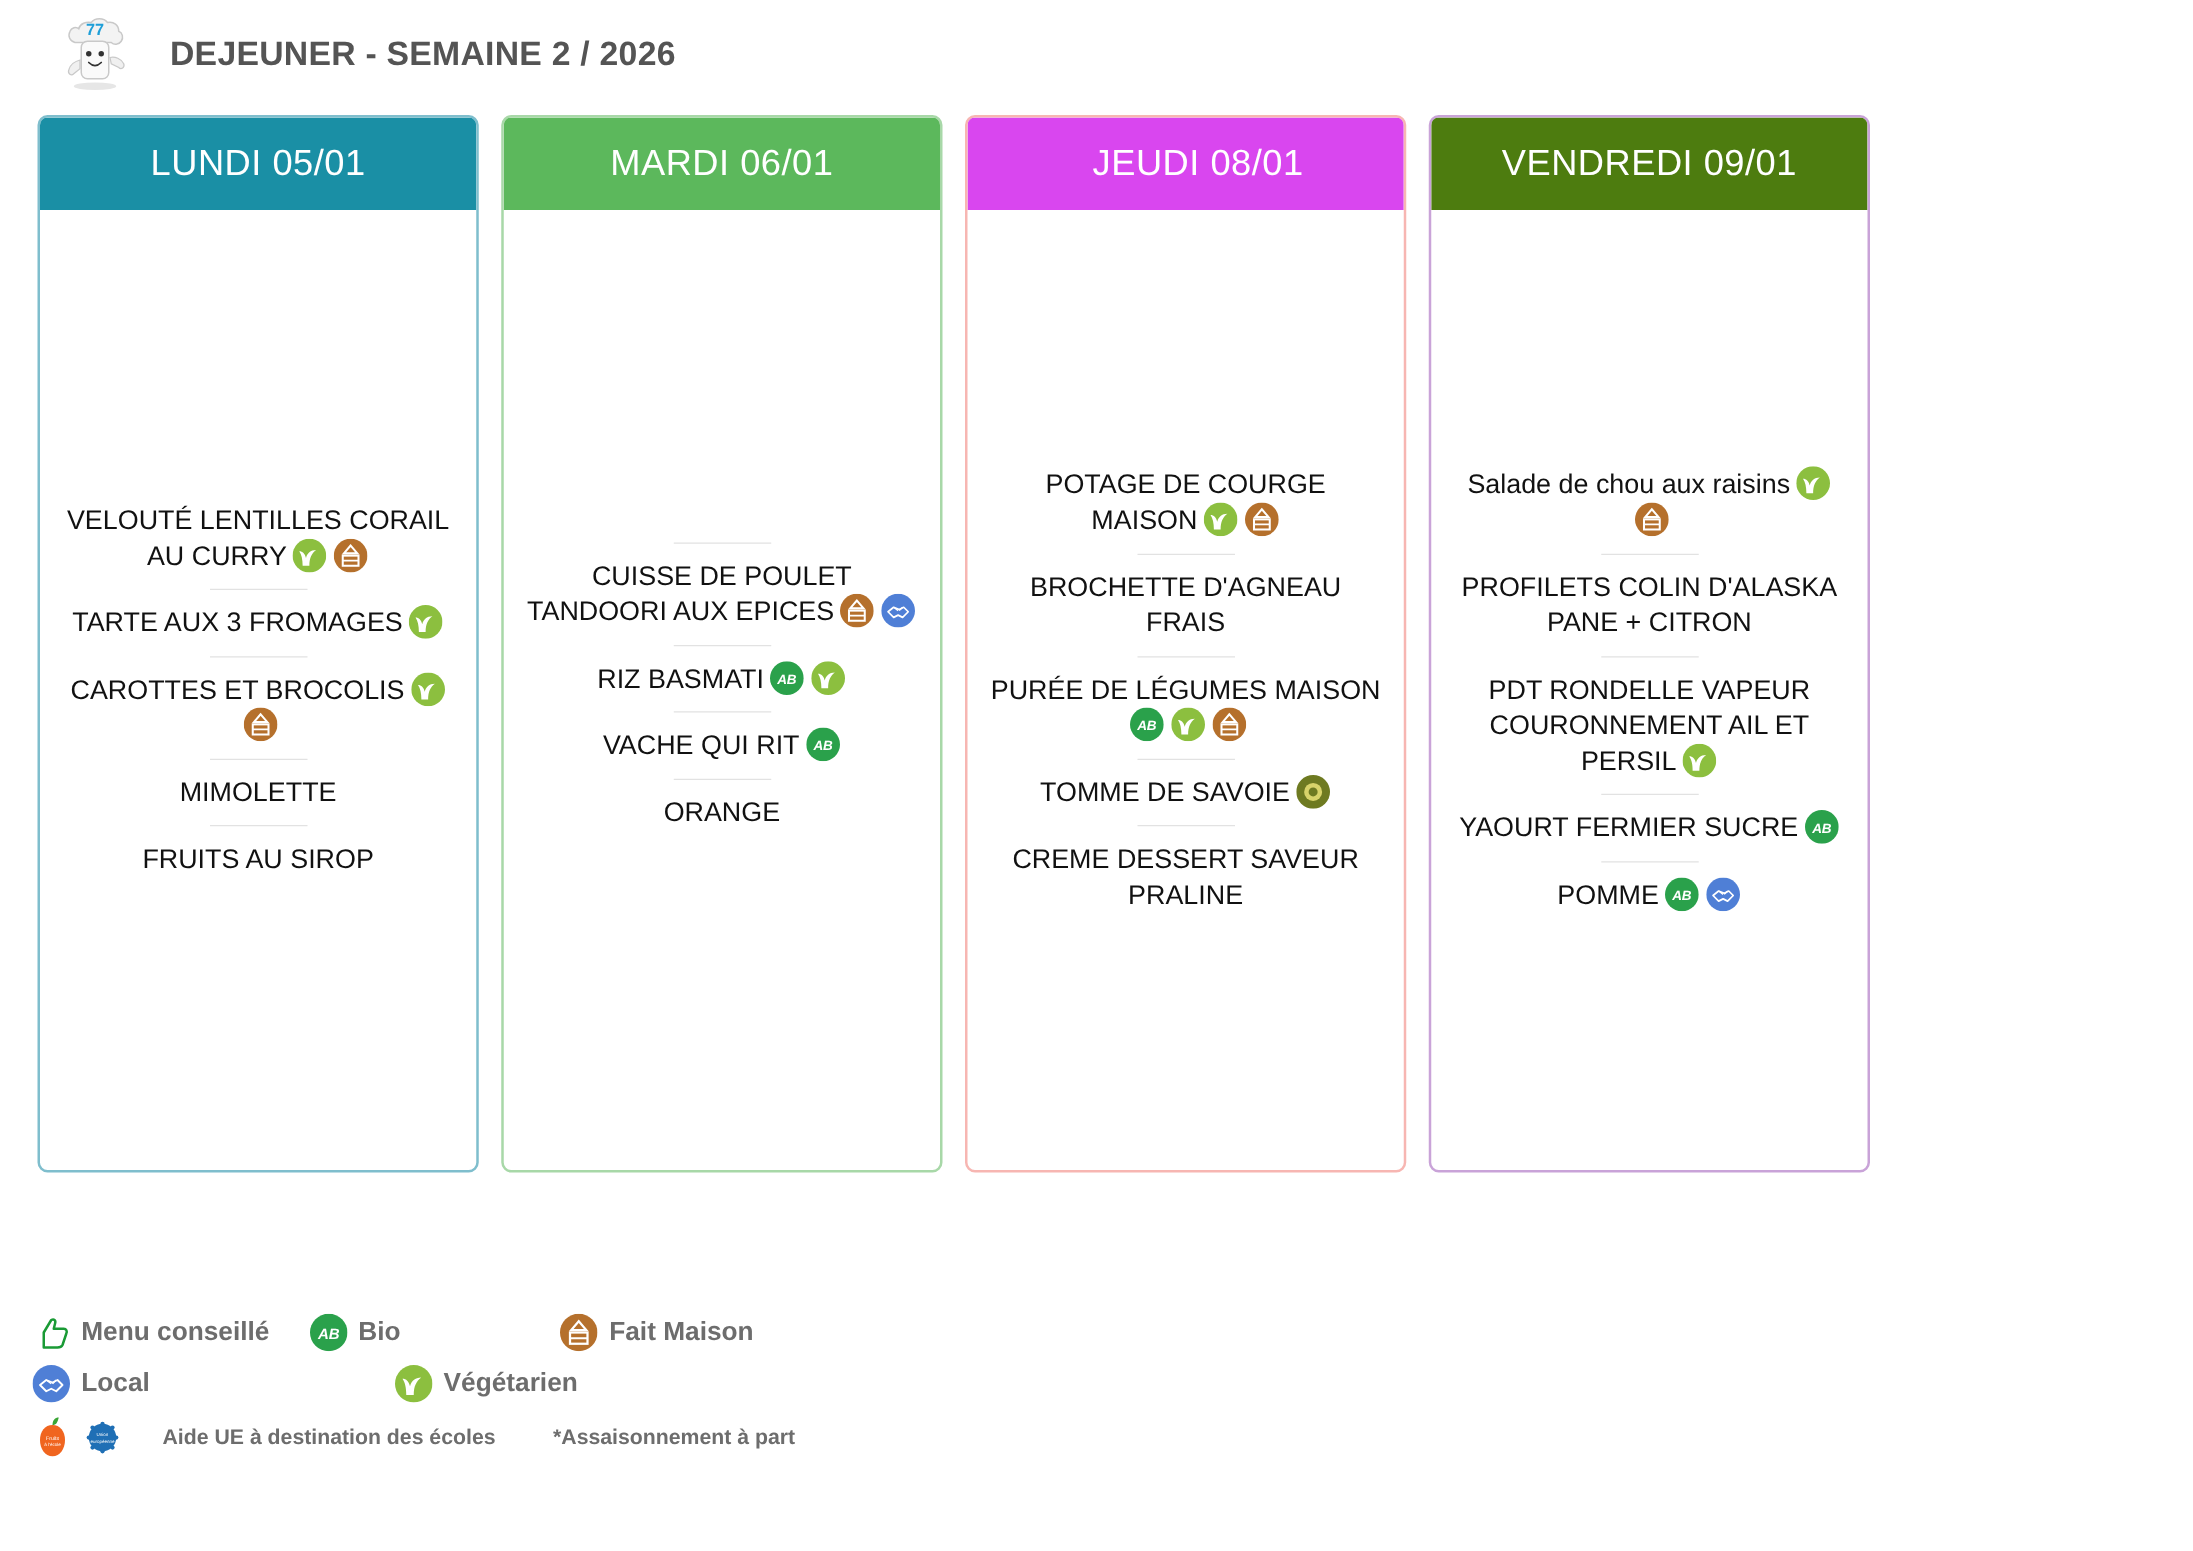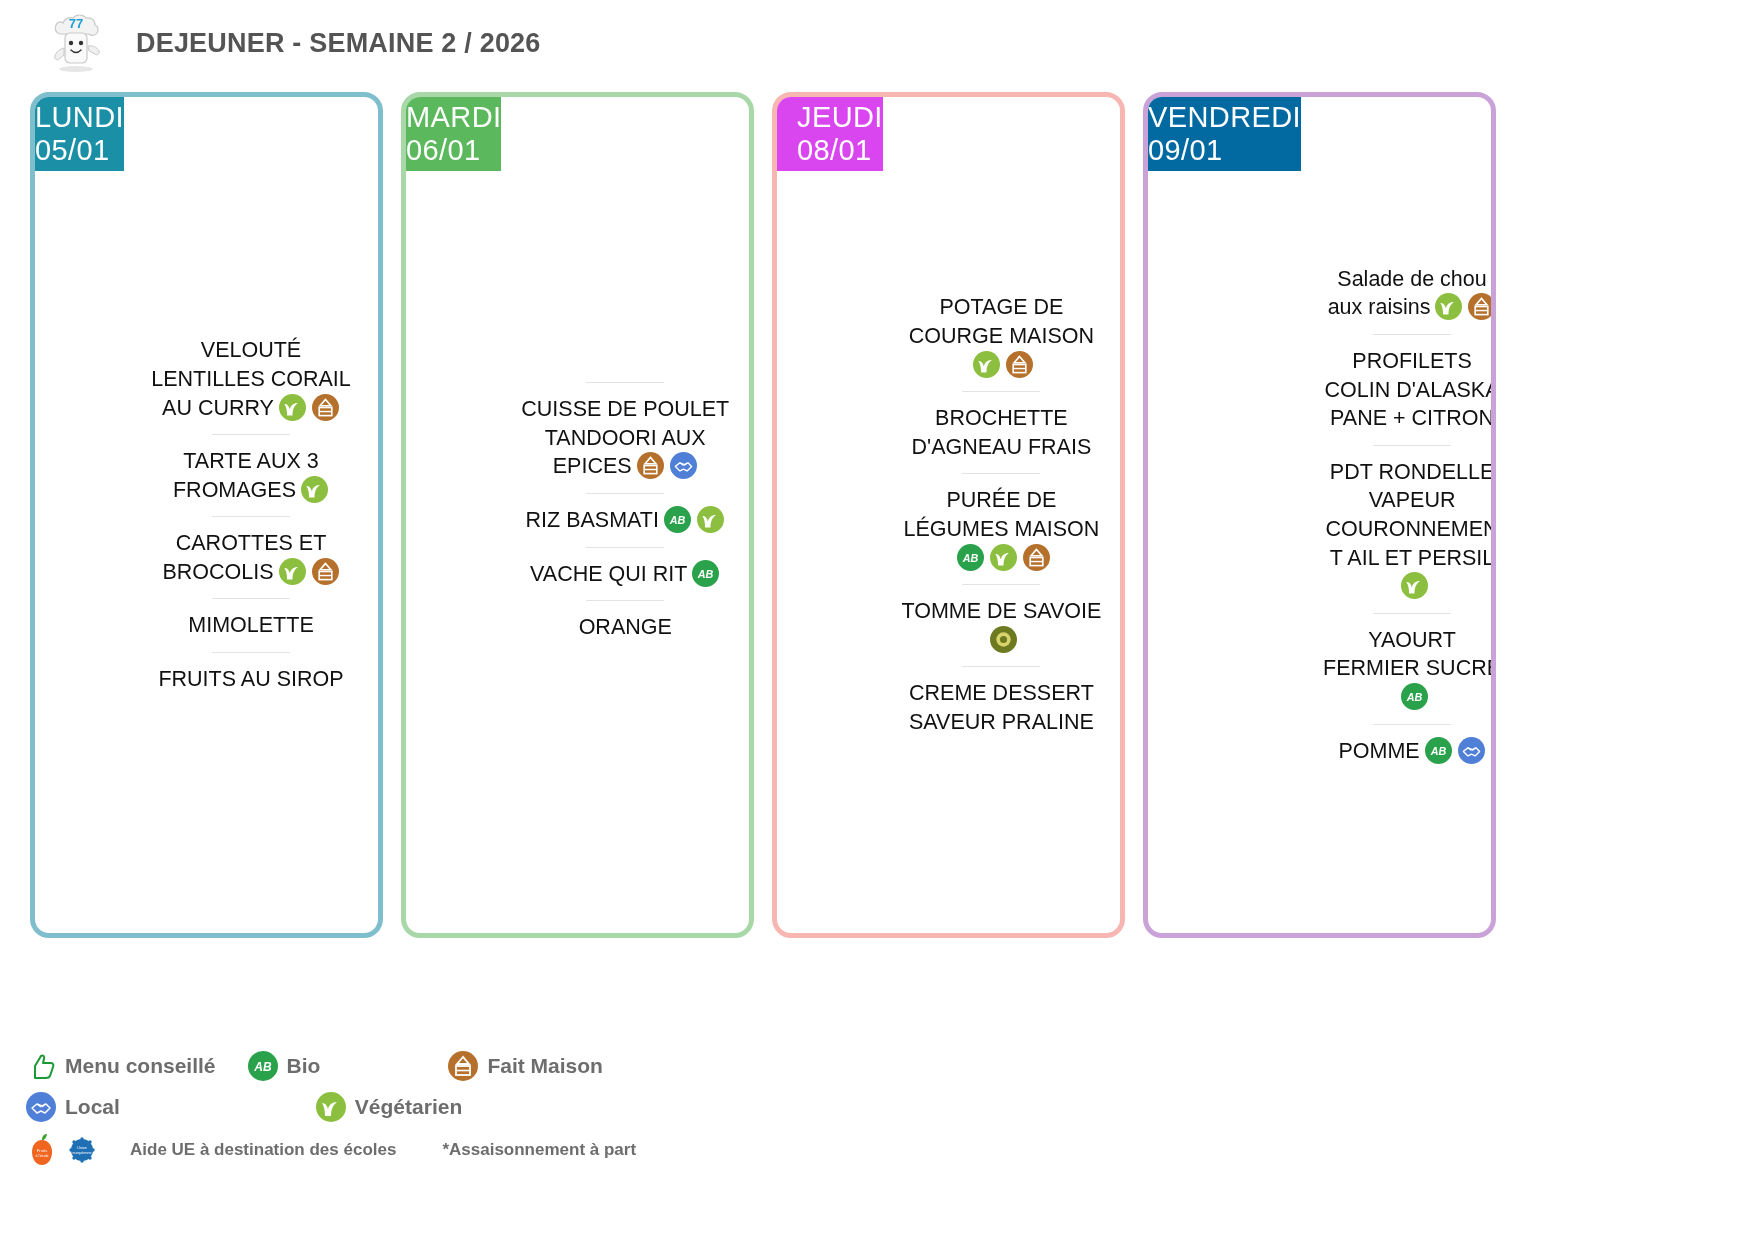--- a/index.html
+++ b/index.html
@@ -25,25 +25,25 @@
   }
 
   
   .days {
     display: flex; gap: 18px;
     padding: 14px 18px 0 30px;
     height: 860px;
   }
   .day-card {
     flex: 1 1 0; min-width: 0;
-    border-radius: 19px;
+    border-radius: 8px;
     background: #fff;
-    display: flex; flex-direction: row;
+    display: flex; flex-direction: column;
     overflow: hidden;
-    border: 5px solid #000000;
+    border: 2px solid #000000;
   }
   .day-head {
     height: 74px;
     display: flex; align-items: center; justify-content: center;
     color: #ffffff; font-size: 29px; letter-spacing: 0.4px;
     flex: 0 0 74px;
   }
   .day-body {
     flex: 1 1 auto;
     display: flex; flex-direction: column;
@@ -221,21 +221,21 @@
           <div class="dish"><span class="dish-text">TOMME DE SAVOIE</span><span class="ico"><svg viewBox="0 0 30 30">
                 <circle cx="15" cy="15" r="15" fill="#6e7a21"></circle>
                 <circle cx="15" cy="15" r="8" fill="#d8d36a"></circle>
                 <circle cx="15" cy="15" r="4" fill="#6e7a21"></circle>
               </svg></span></div>
           <div class="sep"></div>
           <div class="dish"><span class="dish-text">CREME DESSERT SAVEUR PRALINE</span></div>
         </div>
       </div>
       <div class="day-card" style="border-color: rgb(201, 163, 216);">
-        <div class="day-head" style="background: #0369a1;">VENDREDI 09/01</div>
+        <div class="day-head" style="background: #4d7c0f;">VENDREDI 09/01</div>
         <div class="day-body">
           <div class="dish"><span class="dish-text">Salade de chou aux raisins</span><span class="ico"><svg viewBox="0 0 30 30">
                 <circle cx="15" cy="15" r="15" fill="#8cbf3f"></circle>
                 <path d="M15 24c0-7 2-11 6-14-5 0-8 3-9 7-1-4-3-6-6-6 2 3 3 7 3 13z" fill="#fff"></path>
               </svg></span><span class="ico"><svg viewBox="0 0 30 30">
                 <circle cx="15" cy="15" r="15" fill="#b5702c"></circle>
                 <path d="M15 6l-6 7h12z" fill="none" stroke="#fff" stroke-width="1.8"></path>
                 <rect x="8" y="15" width="14" height="9" fill="none" stroke="#fff" stroke-width="1.8"></rect>
                 <line x1="8" y1="19.5" x2="22" y2="19.5" stroke="#fff" stroke-width="1.6"></line>
               </svg></span></div>

